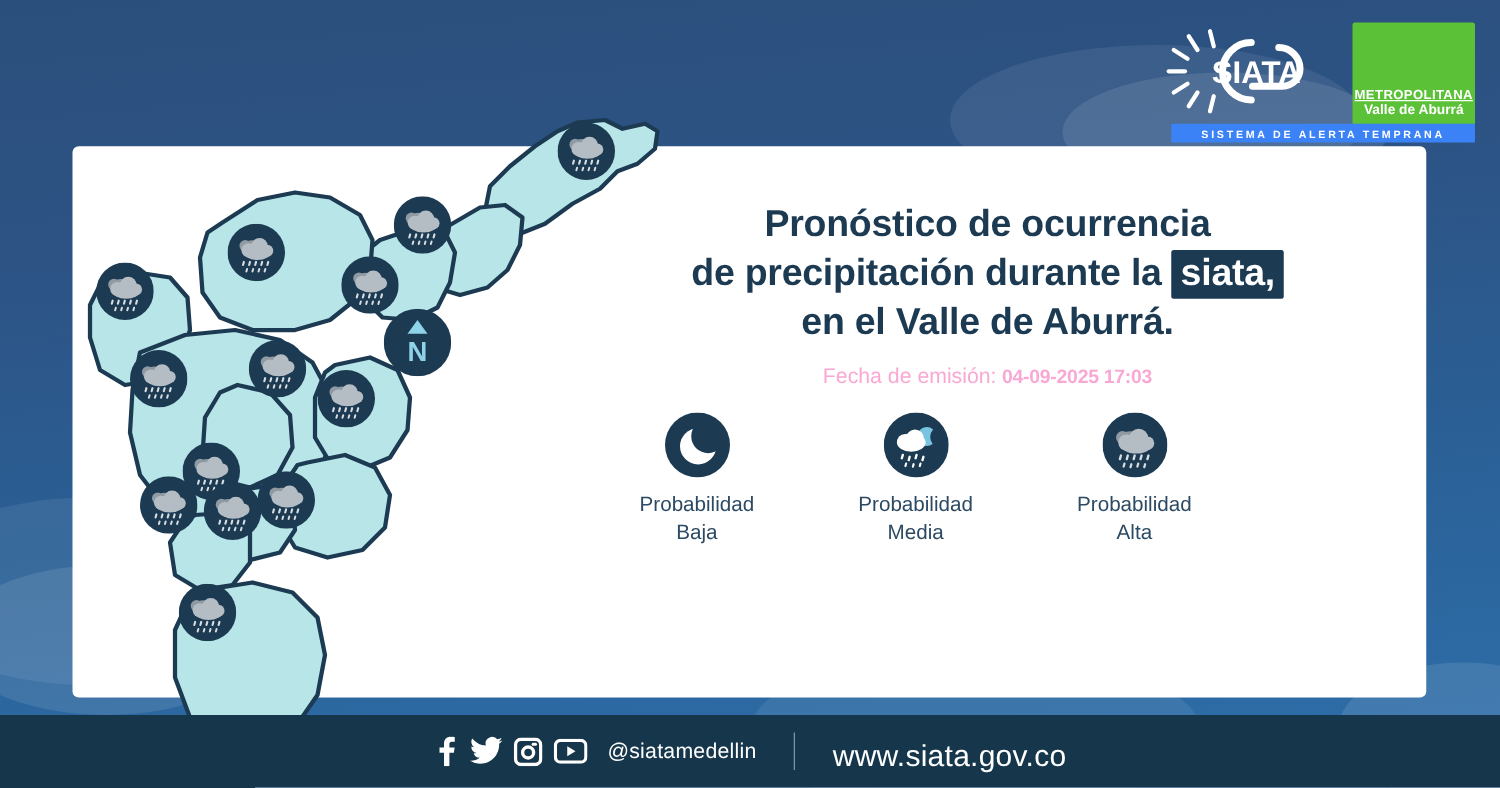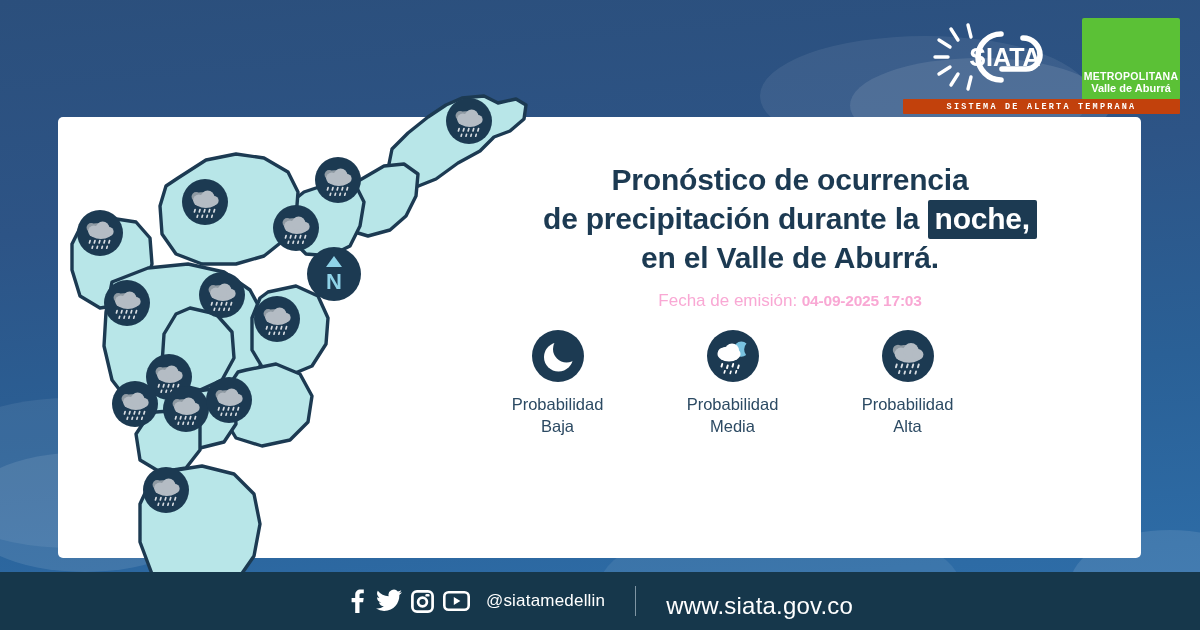--- a/index.html
+++ b/index.html
@@ -42,25 +42,25 @@
   .amva{
     width:98px;height:82px;background:#5bc136;border-radius:2px;
     display:flex;flex-direction:column;align-items:center;justify-content:flex-end;
     padding-bottom:5px;box-sizing:border-box;position:relative;
   }
   .amva .script{
     position:absolute;top:4px;left:0;right:0;text-align:center;
     font-family:"DejaVu Serif", serif;font-style:italic;font-weight:bold;
     font-size:34px;color:#fff;line-height:1;
   }
-  .amva .l1{font-size:10.5px;font-weight:bold;color:#fff;letter-spacing:.3px;line-height:1.15;}
+  .amva .l1{font-size:10.5px;font-weight:bold;color:#fff;letter-spacing:.3px;line-height:1.15;text-decoration:underline;}
   .amva .l2{font-size:11px;font-weight:bold;color:#fff;line-height:1.15;}
   .alerta{
-    position:absolute;right:20px;top:99px;width:277px;height:15px;background:#c2410c;
-    display:flex;align-items:center;justify-content:center;border-radius:1px;font-family:Liberation Mono, monospace;
+    position:absolute;right:20px;top:99px;width:243px;height:15px;background:#3b82f6;
+    display:flex;align-items:center;justify-content:center;border-radius:1px;
   }
   .alerta span{font-size:8.5px;font-weight:bold;color:#fff;letter-spacing:2.2px;}
 
   
   .rightcol{position:absolute;left:470px;top:160px;width:640px;text-align:center;}
   .title{
     font-size:30px;font-weight:bold;color:#1c3a52;line-height:1.30;letter-spacing:-.2px;
   }
   .title .hl{
     background:#1c3a52;color:#ffffff;padding:2px 7px 4px 7px;border-radius:2px;
@@ -172,21 +172,21 @@
       <path d="M27 9 l8 11 l-16 0 z" fill="#8fd3e8"></path>
       <text x="27" y="42" font-family="Liberation Sans, sans-serif" font-size="22" font-weight="bold" fill="#8fd3e8" text-anchor="middle">N</text>
     </svg>
   </div>
 
   <div class="rightcol">
     <div class="title">
       <div>Pronóstico de ocurrencia</div>
       <div>
         <span>de precipitación durante la</span>
-        <span class="hl">noche,</span>
+        <span class="hl">siata,</span>
       </div>
       <div>en el Valle de Aburrá.</div>
     </div>
     <div class="datefield">
       <span class="datelabel">Fecha de emisión:</span>
       <span class="datevalue">04-09-2025 17:03</span>
     </div>
   </div>
 
   <div class="legend">

